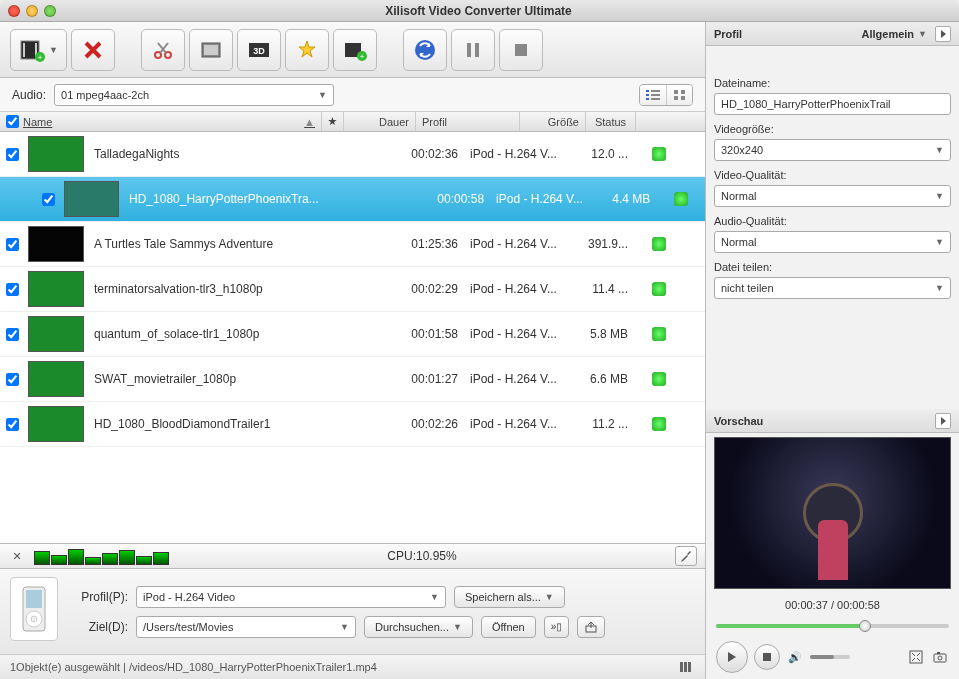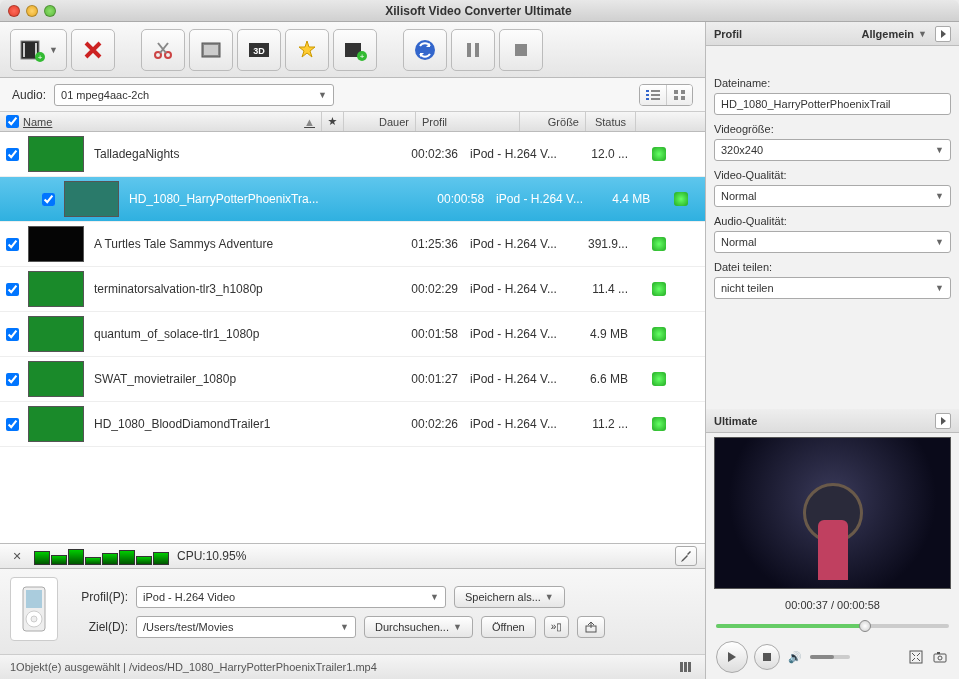--- a/index.html
+++ b/index.html
@@ -41,21 +41,21 @@
 .row .star { width: 22px; }
 .row .dur { width: 72px; text-align: right; padding-right: 6px; font-size: 12px; }
 .row .prof { width: 104px; padding: 0 6px; white-space: nowrap; overflow: hidden; text-overflow: ellipsis; font-size: 12px; }
 .row .size { width: 66px; text-align: right; padding-right: 6px; font-size: 12px; }
 .row .stat { width: 50px; display: flex; justify-content: center; }
 .statdot { width: 14px; height: 14px; background: radial-gradient(#6f6,#2a2); border-radius: 3px; }
 input[type=checkbox] { width: 13px; height: 13px; }
 .cpubar { height: 26px; background: linear-gradient(#fcfcfc,#e8e8e8); border-top: 1px solid #bbb; border-bottom: 1px solid #bbb; display: flex; align-items: center; padding: 0 8px; gap: 8px; }
 .cpugraph { display: flex; gap: 1px; height: 18px; align-items: flex-end; }
 .cpubar2 { width: 16px; background: linear-gradient(#0c0,#050); border: 1px solid #333; }
-.cputxt { flex: 1; font-size: 12px; }
+.cputxt { flex: 1; text-align: center; font-size: 12px; }
 .wrench { width: 22px; height: 20px; border: 1px solid #aaa; border-radius: 3px; background: linear-gradient(#fff,#eee); display: flex; align-items: center; justify-content: center; cursor: pointer; }
 .bottompanel { height: 86px; background: linear-gradient(#f7f7f7,#e8e8e8); border-bottom: 1px solid #ccc; display: flex; padding: 8px 10px; gap: 10px; }
 .ipodicon { width: 48px; height: 64px; border: 1px solid #ccc; background: #fff; border-radius: 4px; display: flex; align-items: center; justify-content: center; }
 .botrows { flex: 1; display: flex; flex-direction: column; gap: 8px; justify-content: center; }
 .botrow { display: flex; align-items: center; gap: 8px; }
 .botrow label { width: 60px; text-align: right; font-size: 12px; }
 .btn { height: 22px; padding: 0 10px; background: linear-gradient(#fff,#e6e6e6); border: 1px solid #aaa; border-radius: 4px; display: flex; align-items: center; cursor: pointer; font-size: 11px; gap: 4px; }
 .statusbar { height: 24px; background: linear-gradient(#f5f5f5,#e5e5e5); display: flex; align-items: center; padding: 0 10px; font-size: 11px; color: #555; }
 .statusbar .sbicon { margin-left: auto; }
 
@@ -281,21 +281,21 @@
         </div>
         <div class="row">
     <div class="ck">
             <input type="checkbox" checked="" style="">
           </div>
     <div class="thumb" style="background:#1a8a2a"></div>
     <div class="nm">quantum_of_solace-tlr1_1080p</div>
     <div class="star"></div>
     <div class="dur">00:01:58</div>
     <div class="prof">iPod - H.264 V...</div>
-    <div class="size">4.9 MB</div>
+    <div class="size">5.8 MB</div>
     <div class="stat">
             <div class="statdot"></div>
           </div>
         </div>
         <div class="row">
     <div class="ck">
             <input type="checkbox" checked="" style="">
           </div>
     <div class="thumb" style="background:#1a8a2a"></div>
     <div class="nm">SWAT_movietrailer_1080p</div>
@@ -434,21 +434,21 @@
           <span class="chev">▼</span>
         </div>
       <div class="rlbl">Datei teilen:</div>
       <div class="rcombo">
           <span>nicht teilen</span>
           <span class="chev">▼</span>
         </div>
     </div>
     <div style="flex:1"></div>
     <div class="rhdr">
-      <span>Ultimate</span>
+      <span>Vorschau</span>
       <div class="ralign">
           <div style="width:16px;height:16px;border:1px solid #aaa;background:#fff;display:flex;align-items:center;justify-content:center;border-radius:2px">
             <span class="triangle-r" style="border-left-width:5px;border-top-width:4px;border-bottom-width:4px"></span>
           </div>
         </div>
     </div>
     <div class="preview">
       <div class="pvimg">
         <div style="position:absolute;inset:0;background:radial-gradient(circle at 50% 40%, #3a3a5a 0%, #0a0a1a 70%)"></div>
         <div style="position:absolute;left:50%;top:30%;transform:translateX(-50%);width:60px;height:60px;border:3px solid #6a5a4a;border-radius:50%;background:#2a2a3a"></div>

